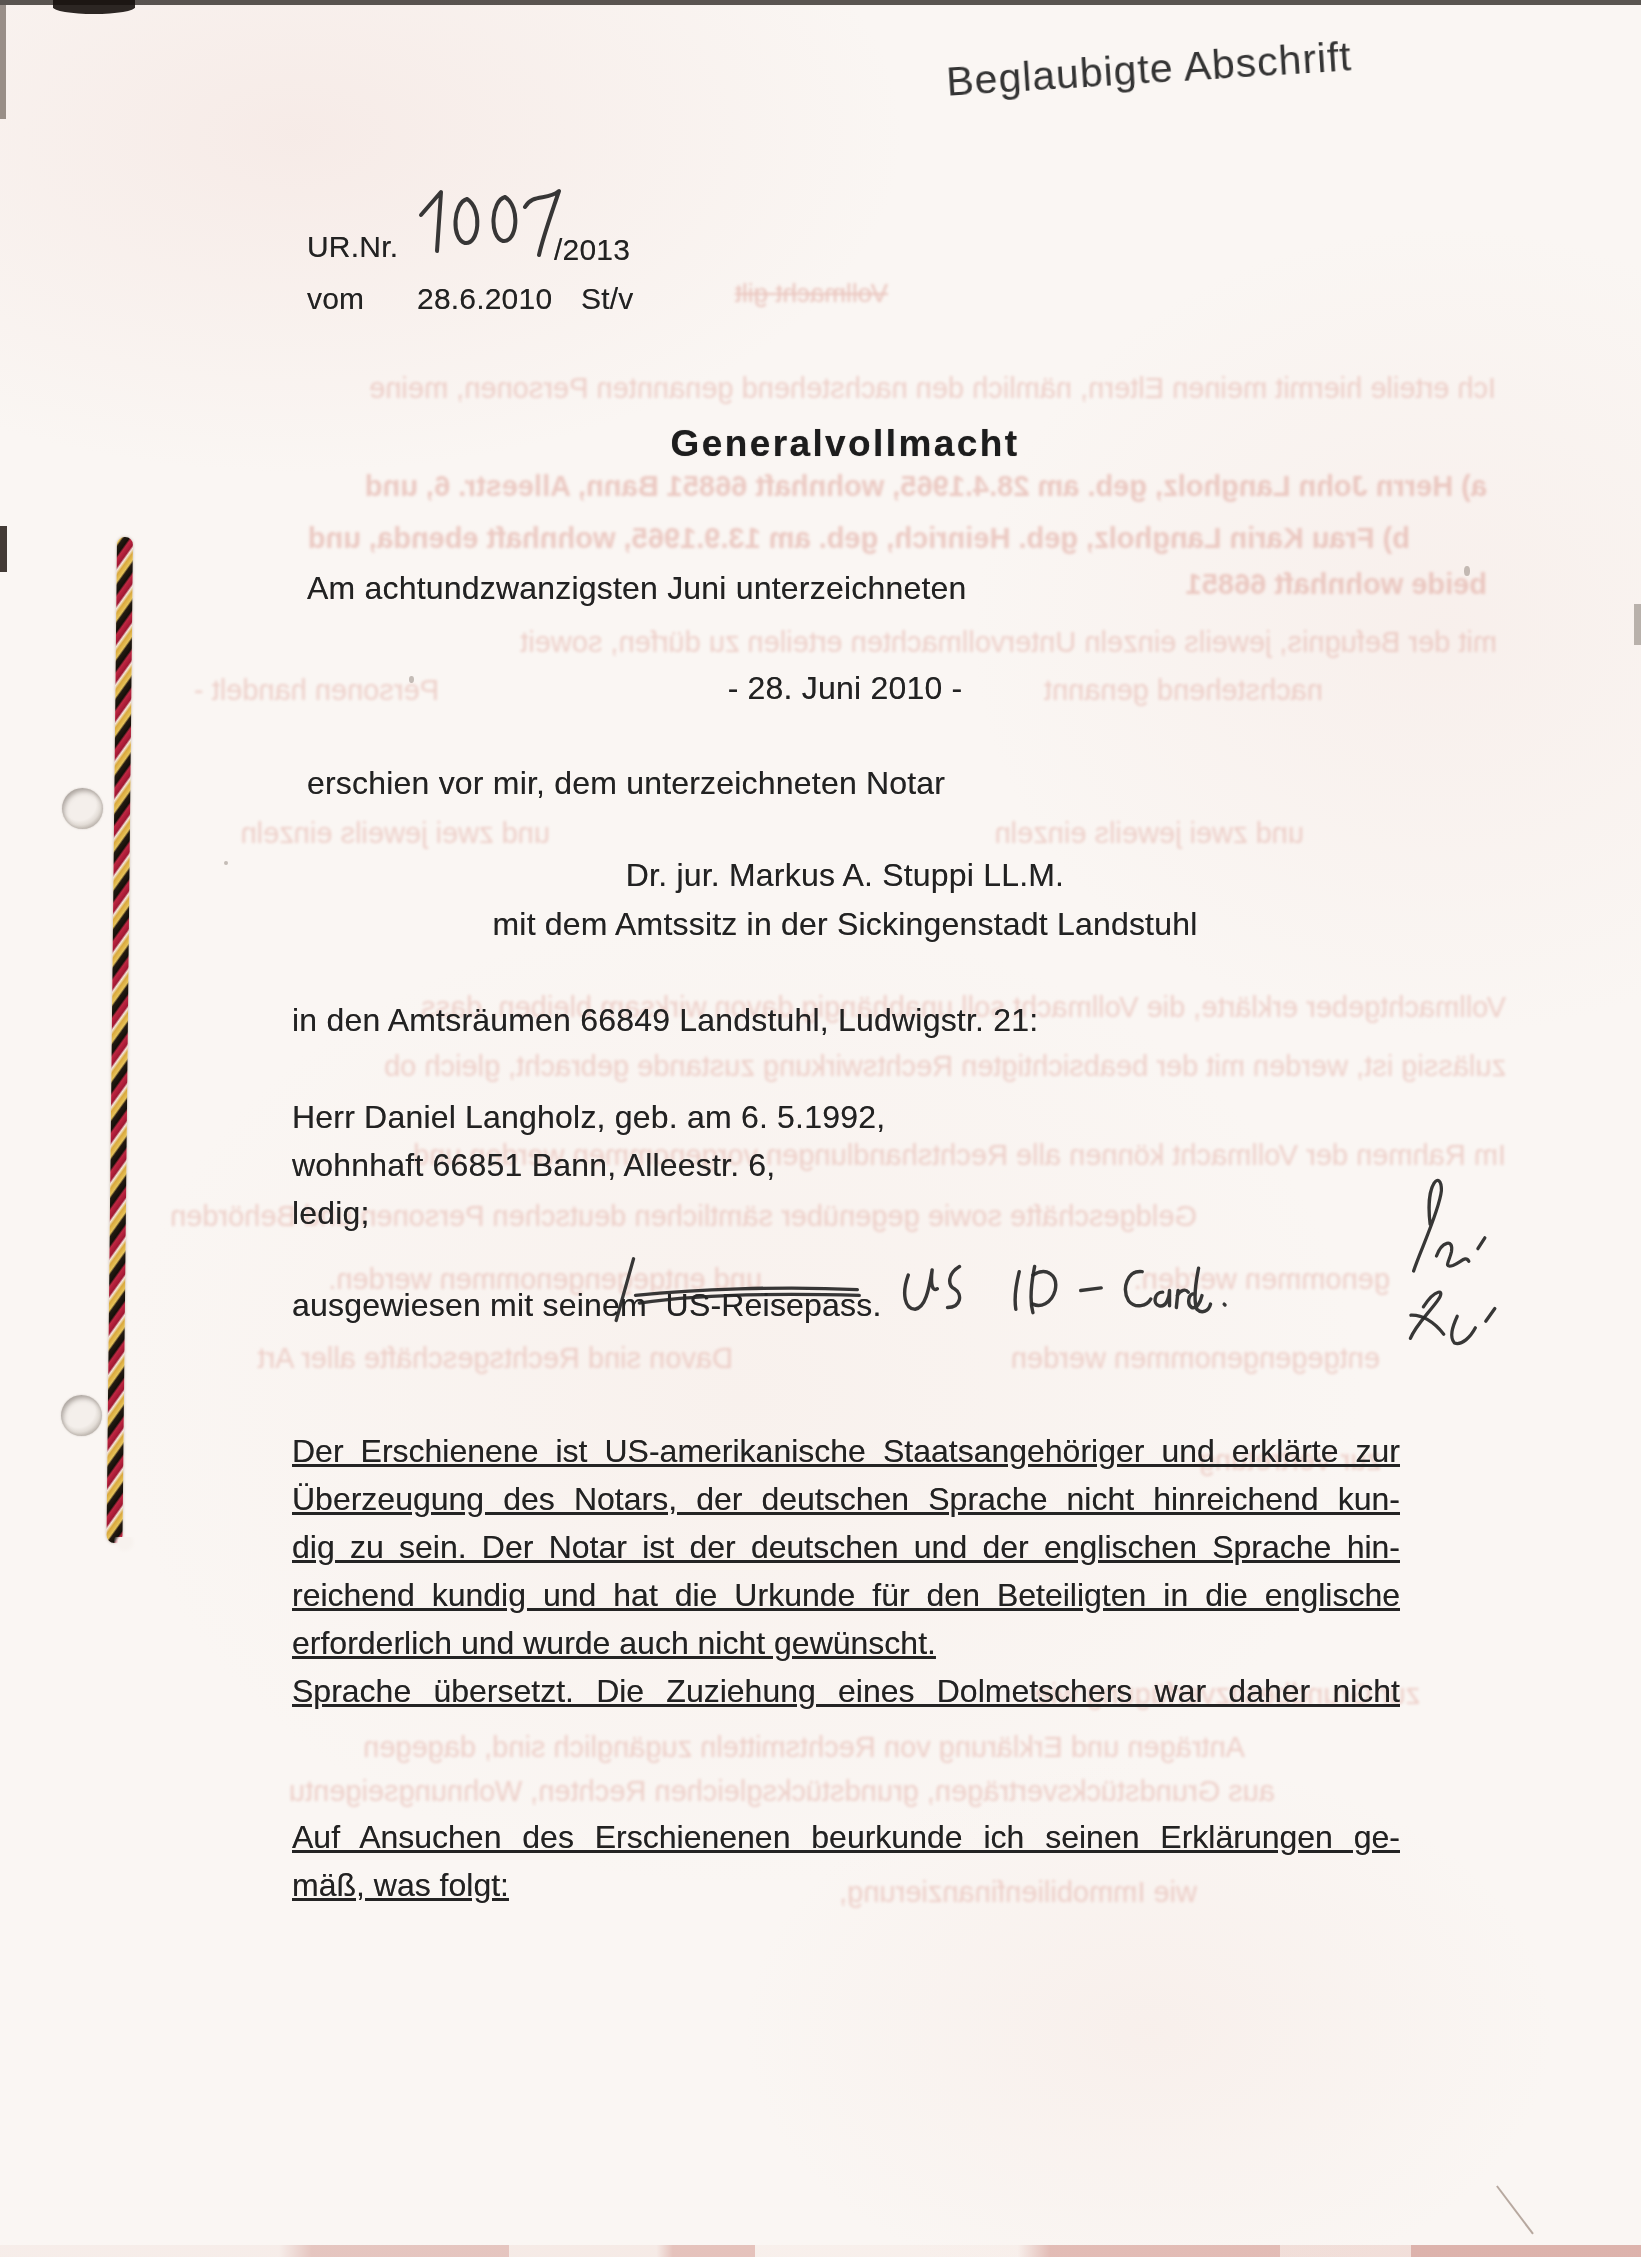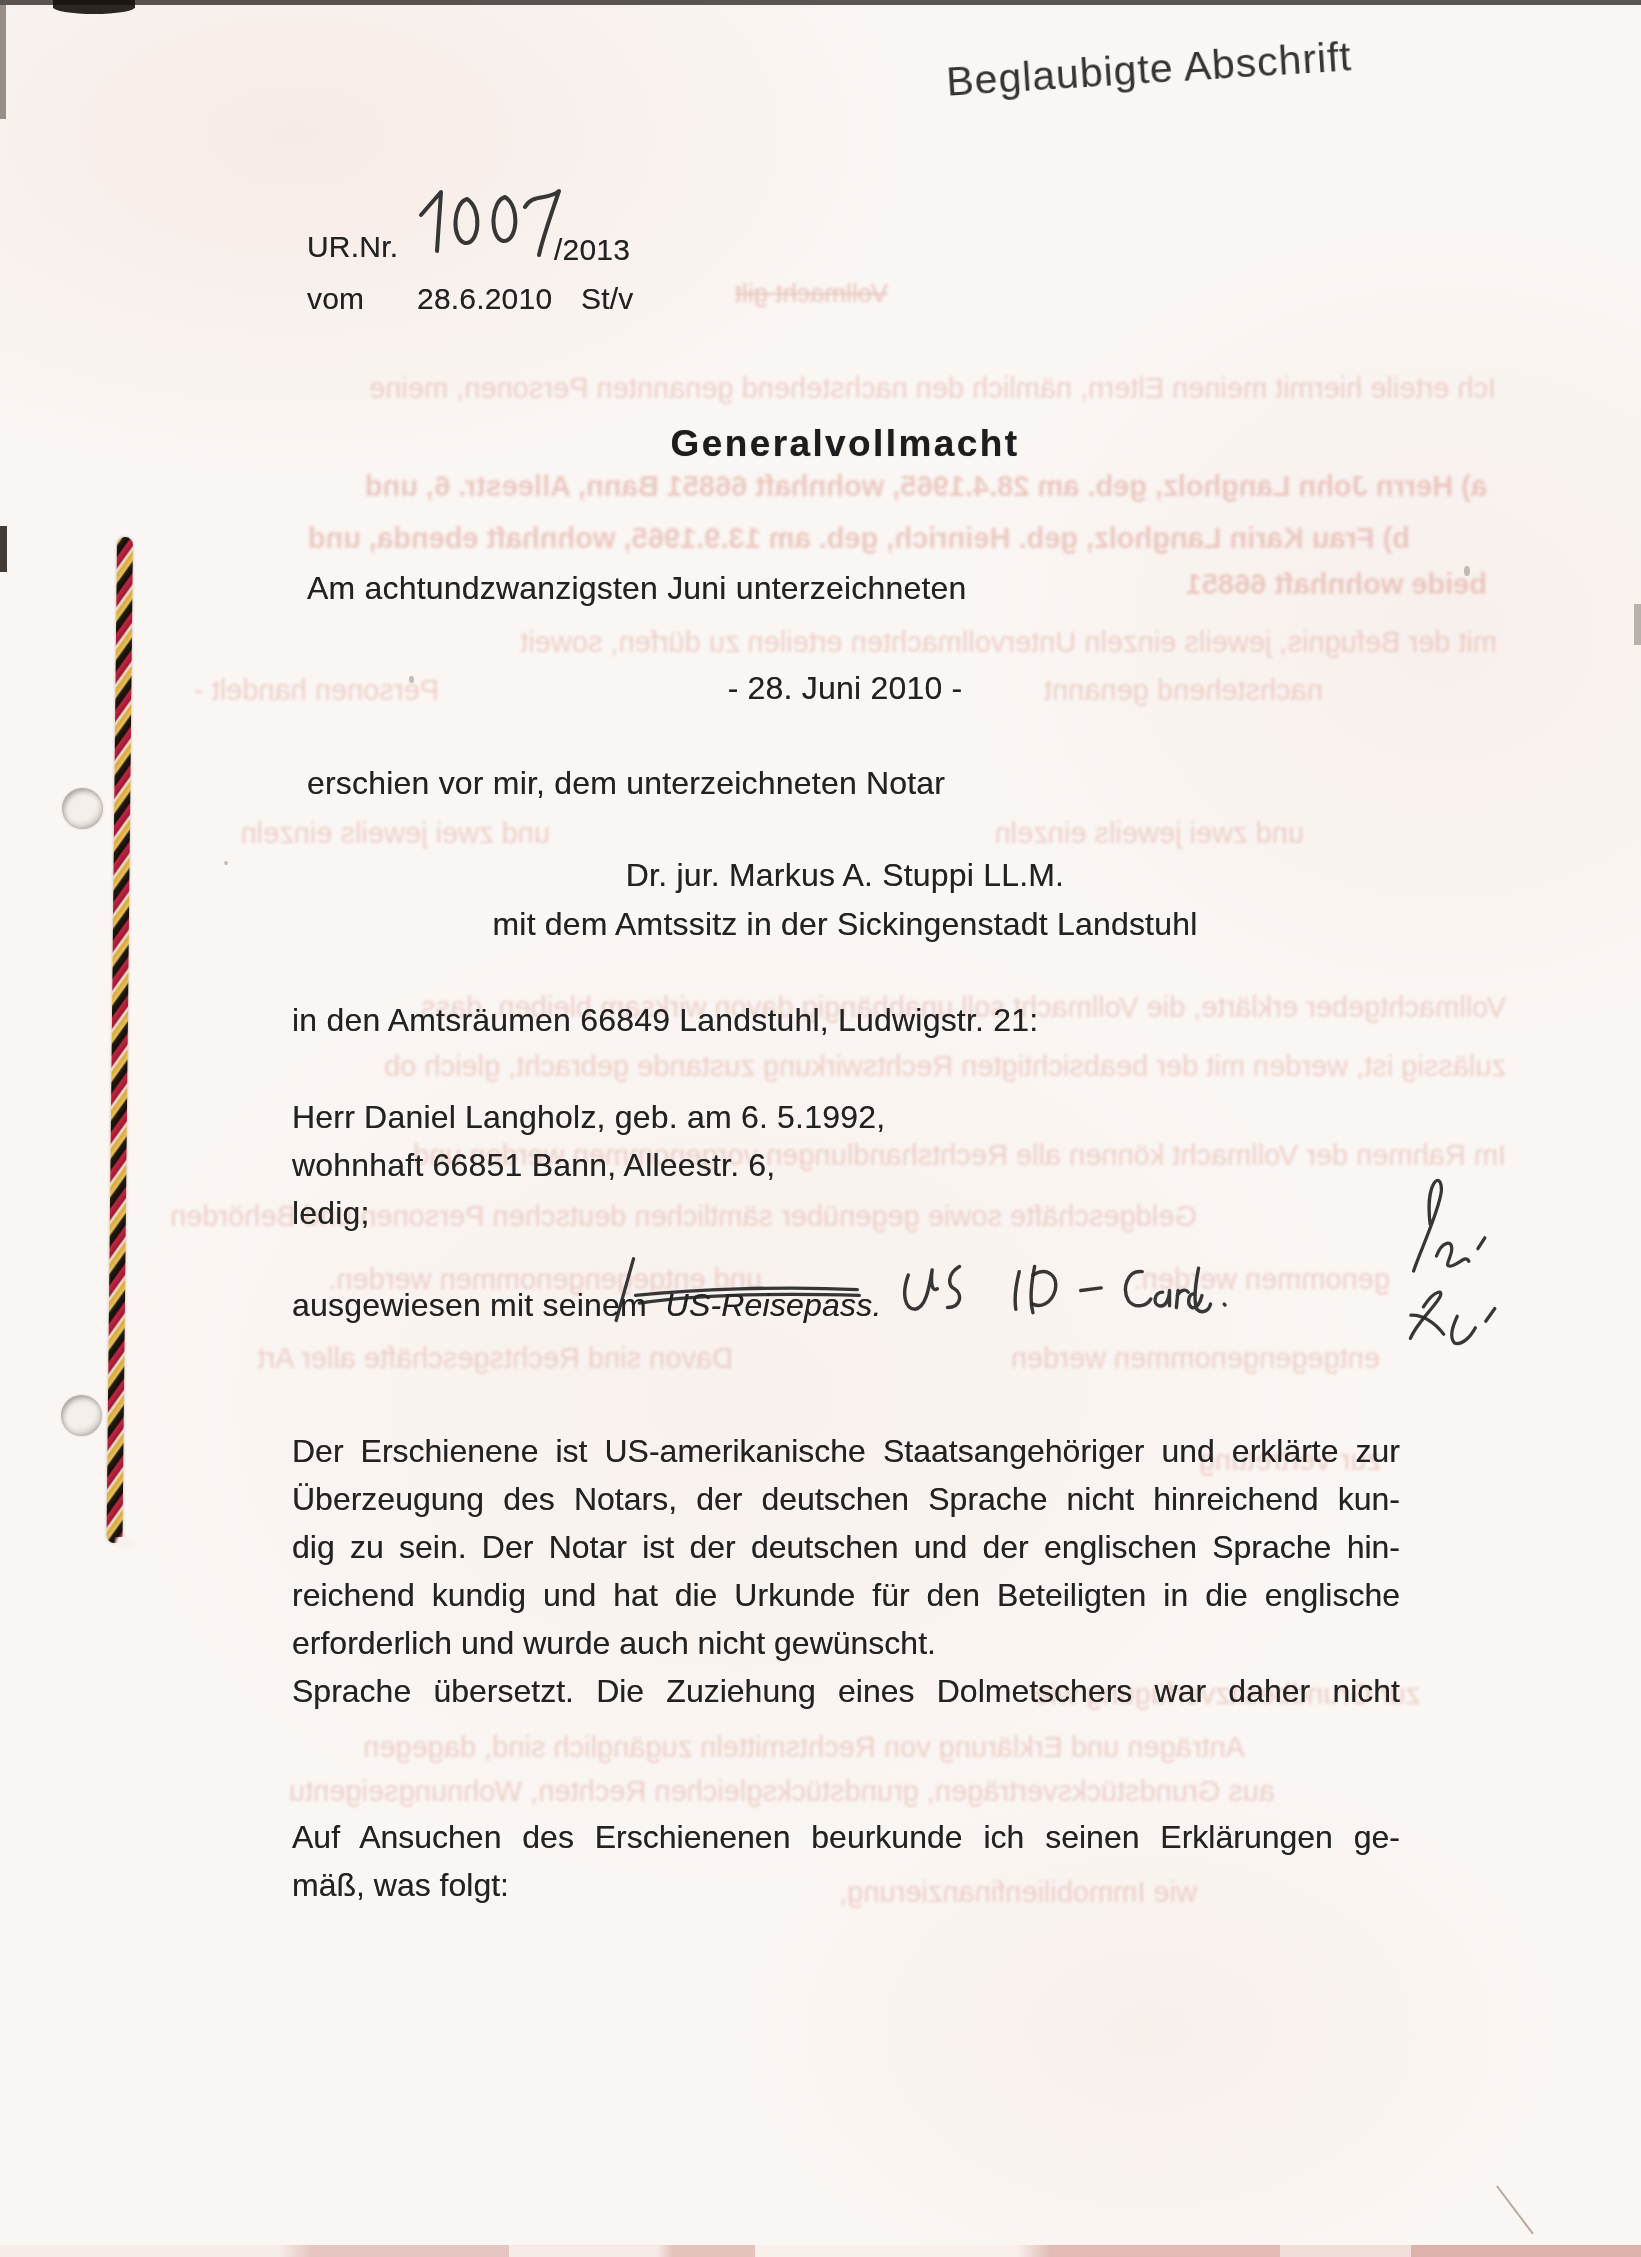--- a/index.html
+++ b/index.html
@@ -15,25 +15,25 @@
   }
   .t{position:absolute;font-size:32px;color:#222;white-space:nowrap;letter-spacing:0.2px;
      text-shadow:0 0 0.6px rgba(35,35,35,.55);}
   .tc{left:292px;width:1106px;text-align:center;}
   .hdr{font-size:30px;text-align:center;}
   #stamp{position:absolute;left:946px;top:46px;font-size:41px;color:#343434;
      letter-spacing:1px;transform:rotate(-3.6deg);filter:blur(0.4px);white-space:nowrap;}
   #doc-title{position:absolute;left:292px;top:423px;width:1106px;text-align:center;
      font-size:37px;font-weight:bold;letter-spacing:2.4px;color:#1d1d1d;
      text-shadow:0 0 0.7px rgba(30,30,30,.6);}
-  .para{position:absolute;left:292px;width:1108px;}
+  .para{position:absolute;left:292px;width:1108px;text-decoration:underline;}
   .jline{font-size:32px;line-height:48px;text-align:justify;text-align-last:justify;
      color:#222;text-shadow:0 0 0.6px rgba(35,35,35,.55);}
   .jlast{text-align-last:left;}
-  .struck{position:relative;font-style:italic;}
+  .struck{position:relative;}
   
   .bl{position:absolute;font-size:29px;color:#dfa49a;opacity:.48;filter:blur(1.4px);
       transform:scaleX(-1);white-space:nowrap;overflow:hidden;height:37px;}
   .bb{font-weight:bold;opacity:.55;}
   .bs{text-decoration:line-through;font-size:26px;opacity:.6;}
   
   #cord{position:absolute;left:117px;top:537px;width:16.4px;height:1006px;
      transform:rotate(.6deg);transform-origin:top center;border-radius:7.7px;
      background:repeating-linear-gradient(125deg,
         #d9a83c 0px,#e7c35a 3.9px,#241a12 5.8px,#141009 10.6px,#bf2742 12.6px,#a01732 17.4px,

